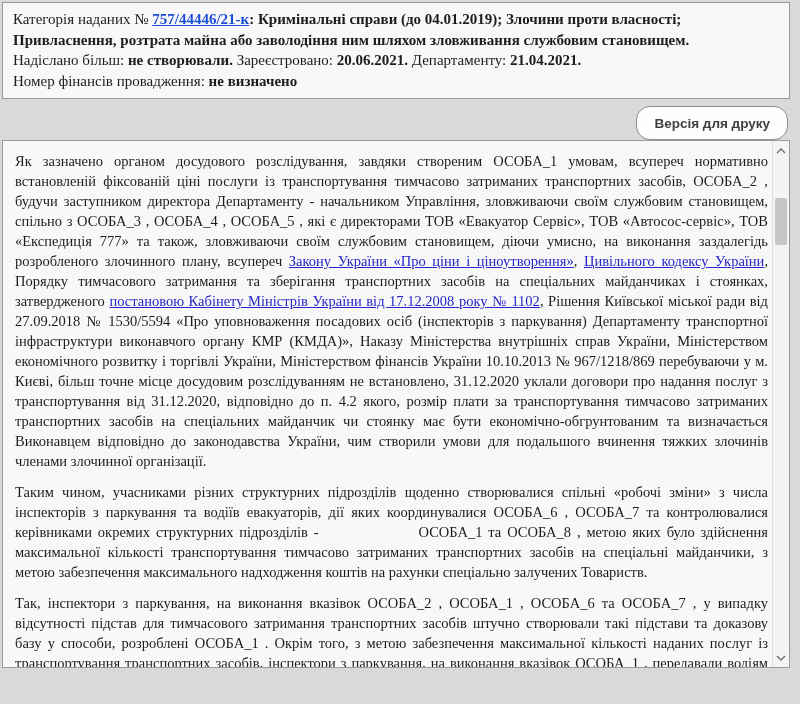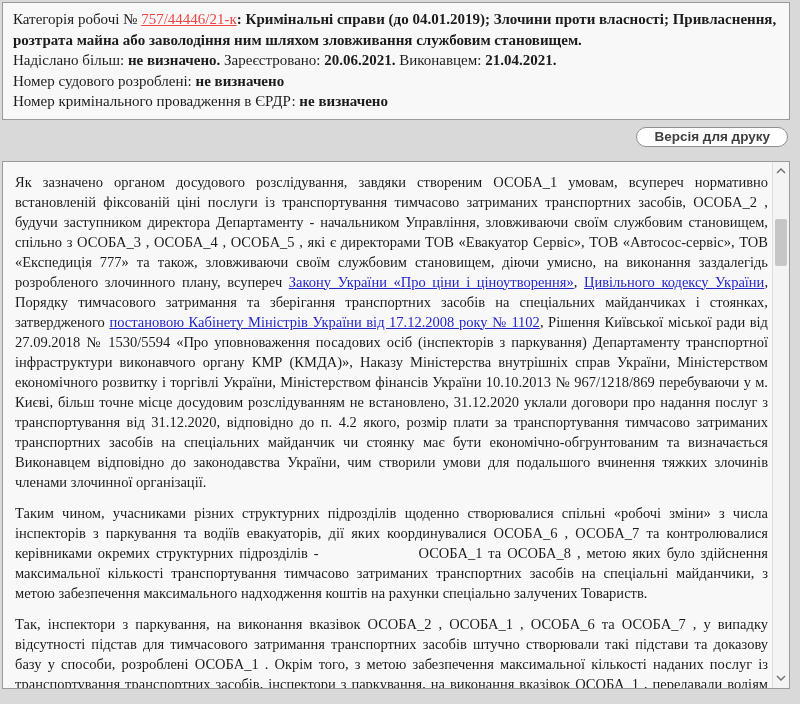--- a/index.html
+++ b/index.html
@@ -21,36 +21,36 @@
     background: #f8f8f8;
     border: 1px solid #9a9a9a;
     padding: 6px 10px 7px 10px;
     font-size: 15px;
     line-height: 20.5px;
     color: #1c1c1c;
   }
   .meta-line { margin: 0; }
   .meta-line b, .meta-box .val { font-weight: bold; }
   a.case-link {
-    color: #ef4444;
-    font-weight: normal;
+    color: #1d4ed8;
+    font-weight: bold;
     text-decoration: underline;
     cursor: pointer;
     text-align: center;
   }
   
   .toolbar-row {
     position: relative;
     height: 41px;
   }
   .print-btn {
     position: absolute;
     right: 12px;
     top: 7px;
-    height: 20px;
+    height: 34px;
     padding: 0 17px;
     background: #fefefe;
     border: 1px solid #8f8f8f;
     border-radius: 14px;
     font-family: "Liberation Sans", sans-serif;
     font-size: 13.5px;
     font-weight: bold;
     color: #404040;
     cursor: pointer;
   }
@@ -110,31 +110,29 @@
     border-radius: 2px;
     cursor: grab;
   }
 </style>
 </head>
 <body>
 
 <div class="page">
 
   <section class="meta-box">
-    <p class="meta-line"><span>Категорія робочі №</span>
+    <p class="meta-line"><span>Категорія наданих №</span>
       <a href="#" class="case-link">757/44446/21-к</a><b>: Кримінальні справи (до 04.01.2019); Злочини проти власності; Привласнення, розтрата майна або заволодіння ним шляхом зловживання службовим становищем.</b></p>
     <p class="meta-line"><span>Надіслано більш:</span>
-      <b class="val">не визначено.</b>
+      <b class="val">не створювали.</b>
       <span>Зареєстровано:</span>
       <b class="val">20.06.2021.</b>
-      <span>Виконавцем:</span>
+      <span>Департаменту:</span>
       <b class="val">21.04.2021.</b></p>
-    <p class="meta-line"><span>Номер судового розроблені:</span>
-      <b class="val">не визначено</b></p>
-    <p class="meta-line"><span>Номер кримінального провадження в ЄРДР:</span>
+    <p class="meta-line"><span>Номер фінансів провадження:</span>
       <b class="val">не визначено</b></p>
   </section>
 
   <div class="toolbar-row">
     <button class="print-btn">Версія для друку</button>
   </div>
 
   <section class="main-box">
     <div class="doc-text">
         <p class="doc-par">Як зазначено органом досудового розслідування, завдяки створеним ОСОБА_1 умовам, всупереч нормативно встановленій фіксованій ціні послуги із транспортування тимчасово затриманих транспортних засобів, ОСОБА_2 , будучи заступником директора Департаменту - начальником Управління, зловживаючи своїм службовим становищем, спільно з ОСОБА_3 , ОСОБА_4 , ОСОБА_5 , які є директорами ТОВ «Евакуатор Сервіс», ТОВ «Автосос-сервіс», ТОВ «Експедиція 777» та також, зловживаючи своїм службовим становищем, діючи умисно, на виконання заздалегідь розробленого злочинного плану, всупереч <a href="#" class="doc-link">Закону України «Про ціни і ціноутворення»</a>, <a href="#" class="doc-link">Цивільного кодексу України</a>, Порядку тимчасового затримання та зберігання транспортних засобів  на спеціальних майданчиках і стоянках, затвердженого <a href="#" class="doc-link">постановою Кабінету Міністрів України від 17.12.2008 року № 1102</a>, Рішення Київської міської ради від 27.09.2018 № 1530/5594 «Про уповноваження посадових осіб (інспекторів з паркування) Департаменту транспортної інфраструктури виконавчого органу КМР (КМДА)», Наказу Міністерства внутрішніх справ України, Міністерством економічного розвитку і торгівлі України, Міністерством фінансів України 10.10.2013 № 967/1218/869 перебуваючи у м. Києві, більш точне місце досудовим розслідуванням не встановлено, 31.12.2020 уклали договори  про надання послуг з транспортування від 31.12.2020, відповідно до п. 4.2 якого, розмір плати за транспортування тимчасово затриманих транспортних засобів на спеціальних майданчик чи стоянку має бути економічно-обгрунтованим та визначається Виконавцем відповідно до законодавства України, чим створили умови для подальшого вчинення тяжких злочинів членами злочинної організації.</p>

